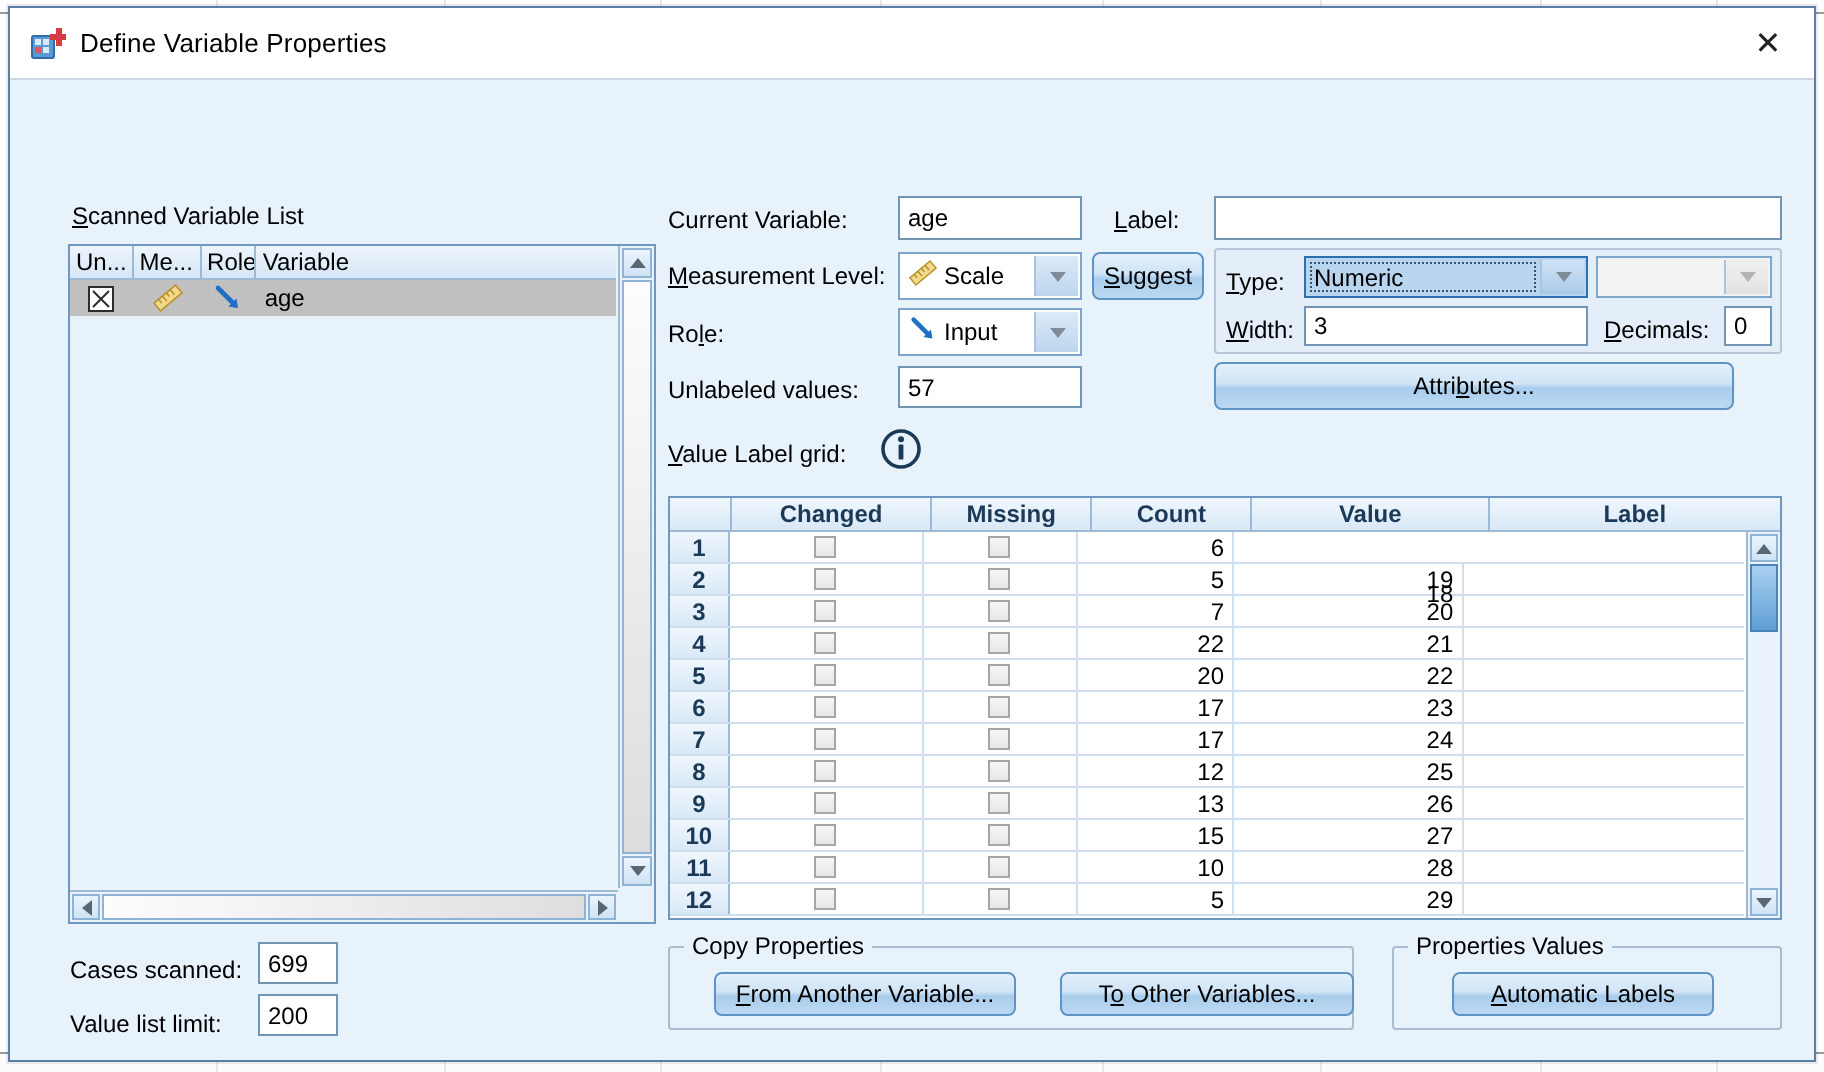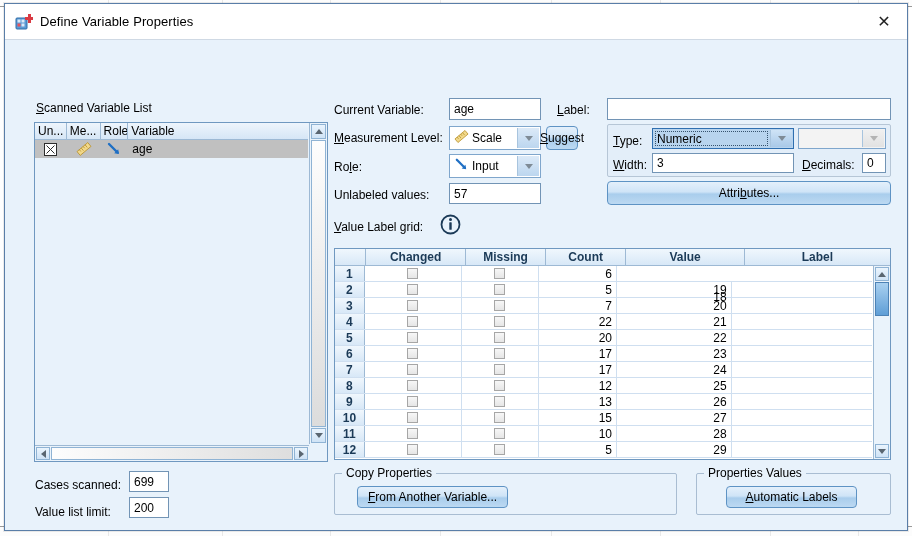--- a/index.html
+++ b/index.html
@@ -371,21 +371,21 @@
             <path d="M4 5.5v2.4 M6.5 5.5v3.4 M9 5.5v2.4 M11.5 5.5v3.4" stroke="#b9932e" stroke-width="0.8"></path>
           </g>
         </svg>
       </span>
       <span>Scale</span>
       <span class="arrowbox">
           <span class="tri"></span>
         </span>
     </div>
 
-    <div class="btn" style="position:absolute;left:541px;top:86px;width:32px;height:24px">
+    <div class="btn" style="position:absolute;left:541px;top:86px;width:56px;height:24px">
       <span><span class="u">S</span><span>uggest</span></span>
     </div>
 
     <div class="group" style="left:602px;top:84px;width:284px;height:53px;border:1px solid #b6c6d6;background:#e3eef9"></div>
     <div class="lbl" style="position:absolute;left:608px;top:94px">
       <span class="u">T</span>ype:
     </div>
     <div class="combo focused" style="position:absolute;left:647px;top:88px;width:142px;height:21px">
       <span class="focusring"></span>
       <span style="position:relative;z-index:1">Numeric</span>
@@ -420,21 +420,21 @@
       </span>
       <span>Input</span>
       <span class="arrowbox">
           <span class="tri"></span>
         </span>
     </div>
 
     <div class="lbl" style="position:absolute;left:329px;top:148px">Unlabeled values:</div>
     <div class="tf" style="position:absolute;left:444px;top:143px;width:92px;height:21px">57</div>
 
-    <div class="btn" style="position:absolute;left:602px;top:141px;width:284px;height:24px">
+    <div class="btn" style="position:absolute;left:602px;top:141px;width:260px;height:24px">
       <span>Attri<span class="u">b</span><span>utes...</span></span>
     </div>
 
     <div class="lbl" style="position:absolute;left:329px;top:180px">
       <span class="u">V</span>alue Label grid:
     </div>
     <span style="position:absolute;left:435px;top:174px">
       <svg width="21" height="21" viewBox="0 0 21 21">
         <circle cx="10.5" cy="10.5" r="9" fill="none" stroke="#1b3a57" stroke-width="1.8"></circle>
         <circle cx="10.5" cy="5.6" r="1.5" fill="#1b3a57"></circle>
@@ -613,20 +613,23 @@
 
     <div class="lbl" style="position:absolute;left:30px;top:465px">Value list limit:</div>
     <div class="tf" style="position:absolute;left:124px;top:457px;width:40px;height:21px">200</div>
 
     <div class="group" style="left:329px;top:433px;width:343px;height:42px">
       <span class="legend">Copy Properties</span>
     </div>
     <div class="btn" style="position:absolute;left:352px;top:446px;width:151px;height:22px">
       <span><span class="u">F</span><span>rom Another Variable...</span></span>
     </div>
+    <div class="btn" style="position:absolute;left:525px;top:446px;width:147px;height:22px">
+      <span>T<span class="u">o</span><span> Other Variables...</span></span>
+    </div>
 
     <div class="group" style="left:691px;top:433px;width:195px;height:42px">
       <span class="legend">Properties Values</span>
     </div>
     <div class="btn" style="position:absolute;left:721px;top:446px;width:131px;height:22px">
       <span><span class="u">A</span><span>utomatic Labels</span></span>
     </div>
 
   </div>
 </div>

